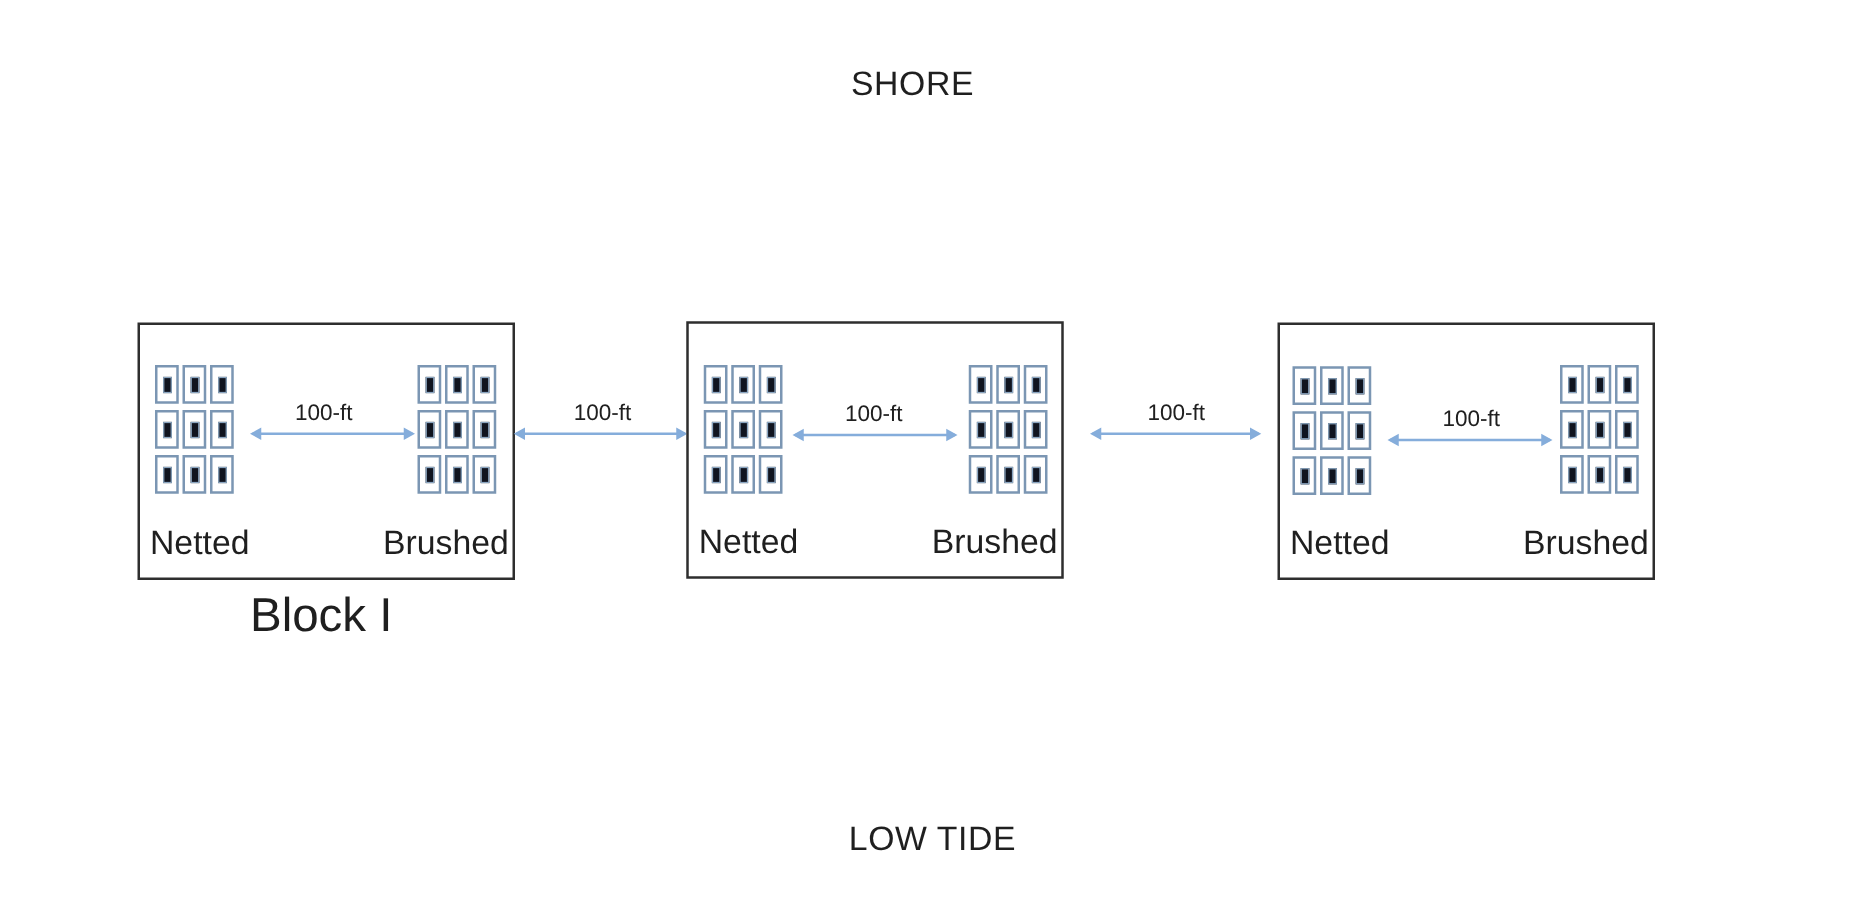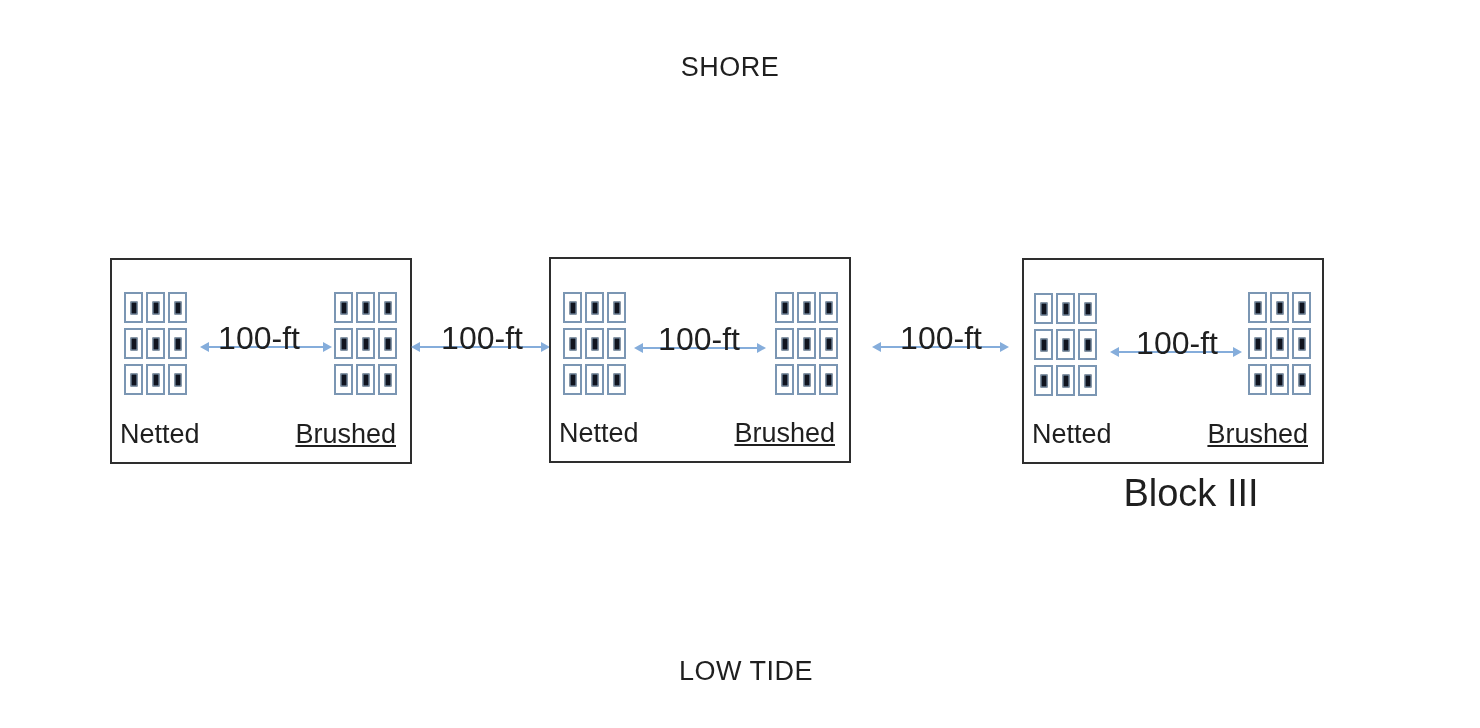--- a/index.html
+++ b/index.html
@@ -84,33 +84,33 @@
     top:-4px;
     width:0;height:0;
     border-top:5px solid transparent;
     border-bottom:5px solid transparent;
   }
   .arrow::before{left:-2px;border-right:9px solid var(--arrow);}
   .arrow::after{right:-2px;border-left:9px solid var(--arrow);}
   .dist-label{
     position:absolute;
     transform:translateX(-50%);
-    font-size:32px;
+    font-size:18px;
     color:var(--text);
     white-space:nowrap;
     line-height:1.15;
   }
   .treat{
     position:absolute;
     font-size:27px;
     color:var(--text);
     white-space:nowrap;
   }
   .treat.left{left:8px;bottom:12px;}
-  .treat.right{right:14px;bottom:12px;text-decoration:underline;}
+  .treat.right{right:3px;bottom:12px;}
 </style>
 </head>
 <body>
 
 <div class="canvas">
 
   <div class="zone-label" style="left:730px;top:52px;">SHORE</div>
 
   <div class="block" style="left:110px;top:258px;">
     <div class="block-box">
@@ -121,99 +121,99 @@
           <div class="cage"></div>
           <div class="cage"></div>
           <div class="cage"></div>
           <div class="cage"></div>
           <div class="cage"></div>
           <div class="cage"></div>
         </div>
       <div class="arrow" style="left:90px;top:86px;width:128px;"></div>
       <div class="dist-label" style="left:147px;top:60px;">100-ft</div>
       <div class="cage-grid" style="left:222px;top:32px;">
+          <div class="cage"></div>
+          <div class="cage"></div>
+          <div class="cage"></div>
+          <div class="cage"></div>
+          <div class="cage"></div>
+          <div class="cage"></div>
+          <div class="cage"></div>
+          <div class="cage"></div>
+          <div class="cage"></div>
+        </div>
+      <div class="treat left">Netted</div>
+      <div class="treat right">Brushed</div>
+    </div>
+    <div class="block-title" style="transform:translateX(-4px);">Block I</div>
+  </div>
+
+  <div class="arrow" style="left:413px;top:346px;width:135px;"></div>
+  <div class="dist-label" style="left:482px;top:320px;">100-ft</div>
+
+  <div class="block" style="left:549px;top:257px;">
+    <div class="block-box">
+      <div class="cage-grid" style="left:12px;top:33px;">
+          <div class="cage"></div>
+          <div class="cage"></div>
+          <div class="cage"></div>
+          <div class="cage"></div>
+          <div class="cage"></div>
+          <div class="cage"></div>
+          <div class="cage"></div>
+          <div class="cage"></div>
+          <div class="cage"></div>
+        </div>
+      <div class="arrow" style="left:85px;top:88px;width:128px;"></div>
+      <div class="dist-label" style="left:148px;top:62px;">100-ft</div>
+      <div class="cage-grid" style="left:224px;top:33px;">
           <div class="cage"></div>
           <div class="cage"></div>
           <div class="cage"></div>
           <div class="cage"></div>
           <div class="cage"></div>
           <div class="cage"></div>
           <div class="cage"></div>
           <div class="cage"></div>
           <div class="cage"></div>
         </div>
       <div class="treat left">Netted</div>
       <div class="treat right">Brushed</div>
     </div>
   </div>
 
-  <div class="arrow" style="left:413px;top:346px;width:135px;"></div>
-  <div class="dist-label" style="left:482px;top:320px;">100-ft</div>
-
-  <div class="block" style="left:549px;top:257px;">
+  <div class="arrow" style="left:874px;top:346px;width:133px;"></div>
+  <div class="dist-label" style="left:941px;top:320px;">100-ft</div>
+
+  <div class="block" style="left:1022px;top:258px;">
     <div class="block-box">
-      <div class="cage-grid" style="left:12px;top:33px;">
-          <div class="cage"></div>
-          <div class="cage"></div>
-          <div class="cage"></div>
-          <div class="cage"></div>
-          <div class="cage"></div>
-          <div class="cage"></div>
-          <div class="cage"></div>
-          <div class="cage"></div>
-          <div class="cage"></div>
-        </div>
-      <div class="arrow" style="left:85px;top:88px;width:128px;"></div>
-      <div class="dist-label" style="left:148px;top:62px;">100-ft</div>
-      <div class="cage-grid" style="left:224px;top:33px;">
+      <div class="cage-grid" style="left:10px;top:33px;">
+          <div class="cage"></div>
+          <div class="cage"></div>
+          <div class="cage"></div>
+          <div class="cage"></div>
+          <div class="cage"></div>
+          <div class="cage"></div>
+          <div class="cage"></div>
+          <div class="cage"></div>
+          <div class="cage"></div>
+        </div>
+      <div class="arrow" style="left:88px;top:91px;width:128px;"></div>
+      <div class="dist-label" style="left:153px;top:65px;">100-ft</div>
+      <div class="cage-grid" style="left:224px;top:32px;">
           <div class="cage"></div>
           <div class="cage"></div>
           <div class="cage"></div>
           <div class="cage"></div>
           <div class="cage"></div>
           <div class="cage"></div>
           <div class="cage"></div>
           <div class="cage"></div>
           <div class="cage"></div>
         </div>
       <div class="treat left">Netted</div>
       <div class="treat right">Brushed</div>
     </div>
   </div>
 
-  <div class="arrow" style="left:874px;top:346px;width:133px;"></div>
-  <div class="dist-label" style="left:941px;top:320px;">100-ft</div>
-
-  <div class="block" style="left:1022px;top:258px;">
-    <div class="block-box">
-      <div class="cage-grid" style="left:10px;top:33px;">
-          <div class="cage"></div>
-          <div class="cage"></div>
-          <div class="cage"></div>
-          <div class="cage"></div>
-          <div class="cage"></div>
-          <div class="cage"></div>
-          <div class="cage"></div>
-          <div class="cage"></div>
-          <div class="cage"></div>
-        </div>
-      <div class="arrow" style="left:88px;top:91px;width:128px;"></div>
-      <div class="dist-label" style="left:153px;top:65px;">100-ft</div>
-      <div class="cage-grid" style="left:224px;top:32px;">
-          <div class="cage"></div>
-          <div class="cage"></div>
-          <div class="cage"></div>
-          <div class="cage"></div>
-          <div class="cage"></div>
-          <div class="cage"></div>
-          <div class="cage"></div>
-          <div class="cage"></div>
-          <div class="cage"></div>
-        </div>
-      <div class="treat left">Netted</div>
-      <div class="treat right">Brushed</div>
-    </div>
-    <div class="block-title" style="transform:translateX(18px);">Block III</div>
-  </div>
-
   <div class="zone-label" style="left:746px;top:656px;">LOW TIDE</div>
 
 </div>
 
 </body></html>

